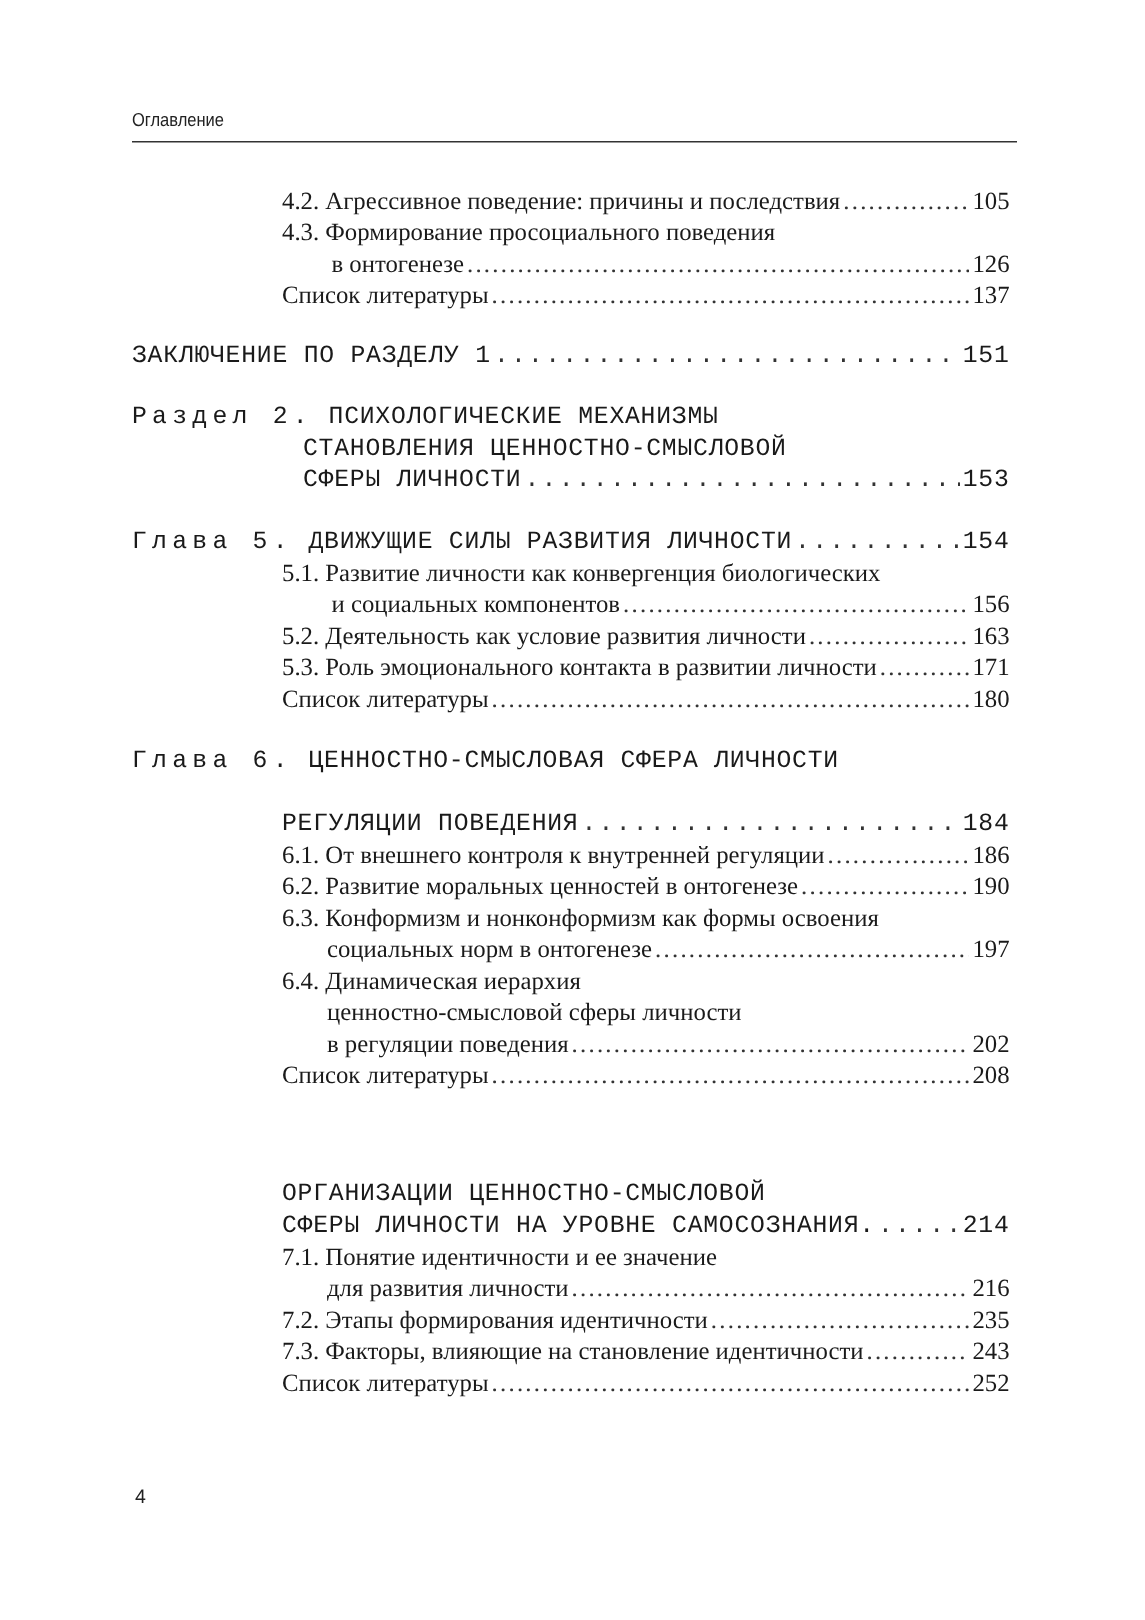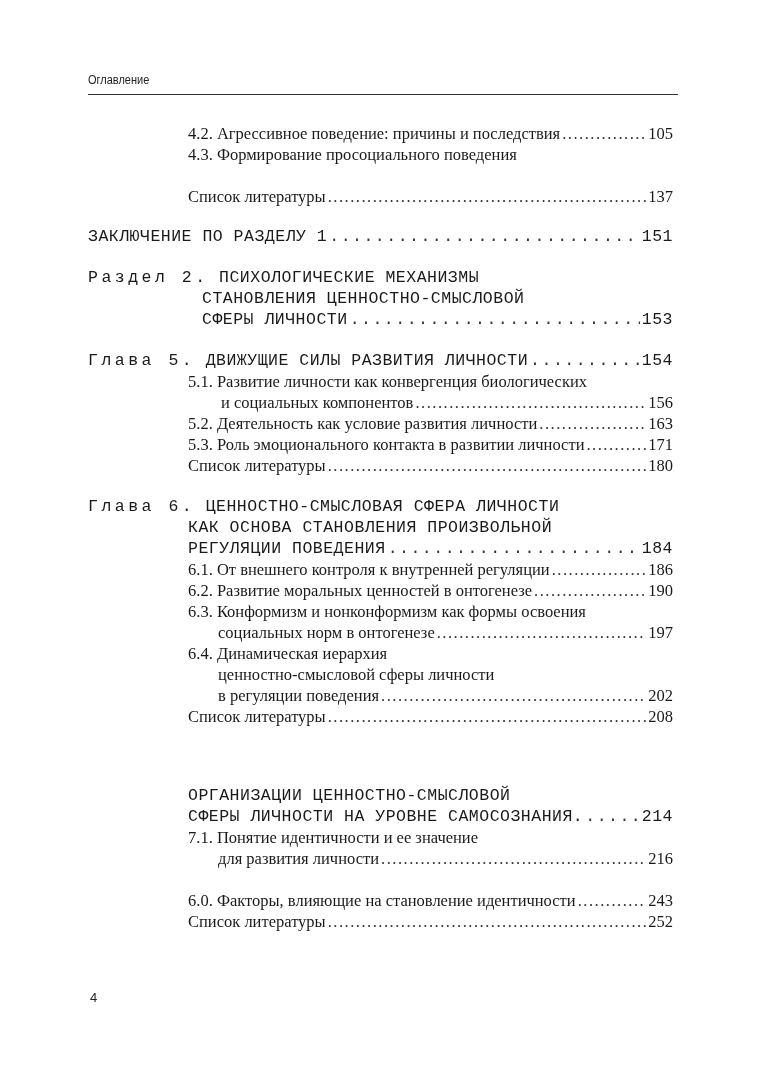--- a/index.html
+++ b/index.html
@@ -41,20 +41,25 @@
 
 <div class="toc">
 
   <div class="line" style="left:188px; top:111px;">
     <span class="txt">4.2. Агрессивное поведение: причины и последствия</span>
       <span class="dots"></span>
       <span class="pg">105</span>
   </div>
   <div class="line nodots" style="left:188px; top:132px;">
     <span class="txt">4.3. Формирование просоциального поведения</span>
+  </div>
+  <div class="line" style="left:221px; top:153px;">
+    <span class="txt">в онтогенезе</span>
+      <span class="dots"></span>
+      <span class="pg">126</span>
   </div>
   <div class="line" style="left:188px; top:174px;">
     <span class="txt">Список литературы</span>
       <span class="dots"></span>
       <span class="pg">137</span>
   </div>
 
   <div class="line caps" style="left:88px; top:214px;">
     <span class="txt">ЗАКЛЮЧЕНИЕ ПО РАЗДЕЛУ 1</span>
       <span class="dots"></span>
@@ -95,23 +100,20 @@
       <span class="pg">171</span>
   </div>
   <div class="line" style="left:188px; top:443px;">
     <span class="txt">Список литературы</span>
       <span class="dots"></span>
       <span class="pg">180</span>
   </div>
 
   <div class="line nodots caps" style="left:88px; top:484px;">
     <span class="txt spaced">Глава 6.</span>&nbsp;<span class="txt">ЦЕННОСТНО-СМЫСЛОВАЯ СФЕРА ЛИЧНОСТИ</span>
-  </div>
-  <div class="line nodots caps" style="left:188px; top:505px;">
-    <span class="txt">КАК ОСНОВА СТАНОВЛЕНИЯ ПРОИЗВОЛЬНОЙ</span>
   </div>
   <div class="line caps" style="left:188px; top:526px;">
     <span class="txt">РЕГУЛЯЦИИ ПОВЕДЕНИЯ</span>
       <span class="dots"></span>
       <span class="pg">184</span>
   </div>
   <div class="line" style="left:188px; top:547px;">
     <span class="txt">6.1. От внешнего контроля к внутренней регуляции</span>
       <span class="dots"></span>
       <span class="pg">186</span>
@@ -155,22 +157,27 @@
       <span class="pg">214</span>
   </div>
   <div class="line nodots" style="left:188px; top:815px;">
     <span class="txt">7.1. Понятие идентичности и ее значение</span>
   </div>
   <div class="line" style="left:218px; top:836px;">
     <span class="txt">для развития личности</span>
       <span class="dots"></span>
       <span class="pg">216</span>
   </div>
+  <div class="line" style="left:188px; top:857px;">
+    <span class="txt">7.2. Этапы формирования идентичности</span>
+      <span class="dots"></span>
+      <span class="pg">235</span>
+  </div>
   <div class="line" style="left:188px; top:878px;">
-    <span class="txt">6.0. Факторы, влияющие на становление идентичности</span>
+    <span class="txt">7.3. Факторы, влияющие на становление идентичности</span>
       <span class="dots"></span>
       <span class="pg">243</span>
   </div>
   <div class="line" style="left:188px; top:899px;">
     <span class="txt">Список литературы</span>
       <span class="dots"></span>
       <span class="pg">252</span>
   </div>
 
 </div>

